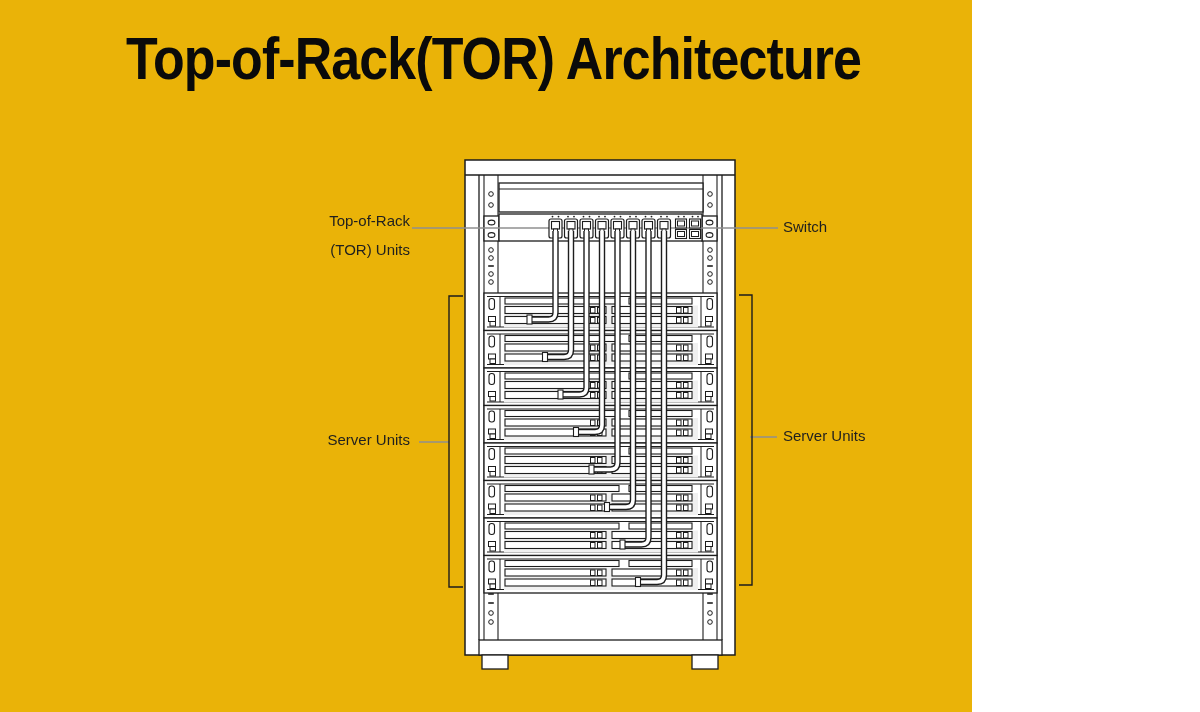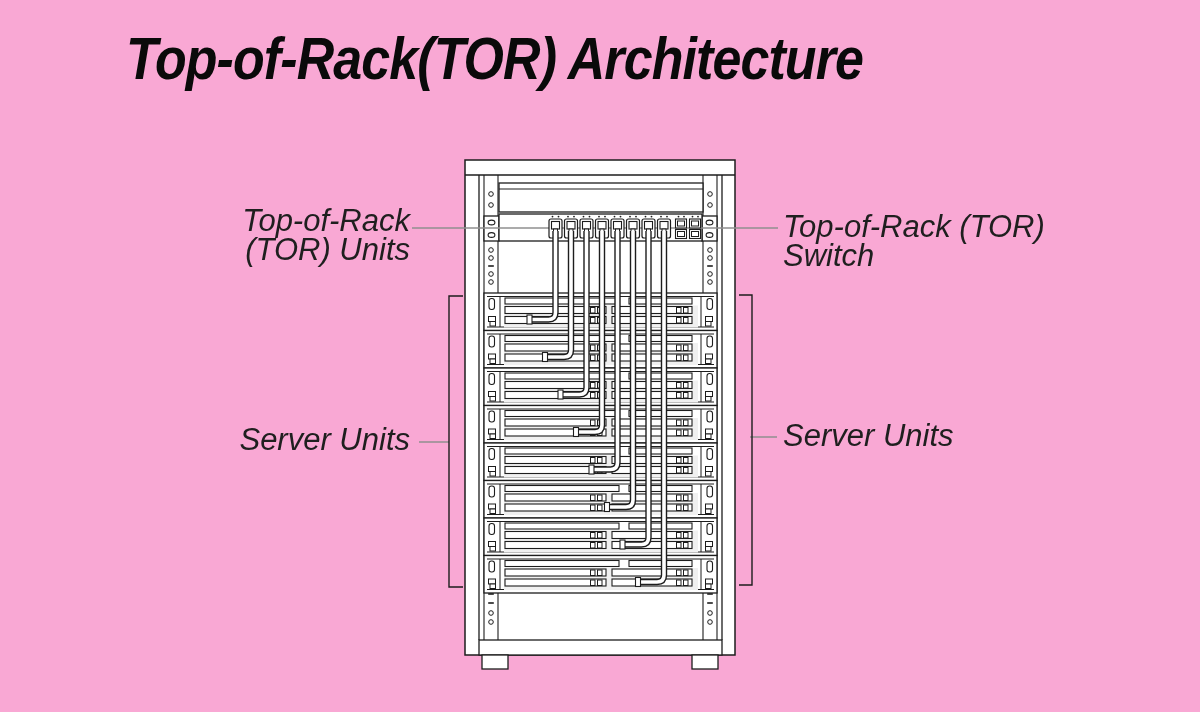--- a/index.html
+++ b/index.html
@@ -1,29 +1,29 @@
 <!DOCTYPE html>
 <html><head>
 <meta charset="utf-8">
 <style>
   html,body{margin:0;padding:0;}
   body{
     width:1200px;height:712px;background:#ffffff;overflow:hidden;
     font-family:"Liberation Sans", sans-serif;
   }
-  .canvas{position:relative;width:1200px;height:712px;background:#f9a8d4;font-style:italic;}
+  .canvas{position:relative;width:972px;height:712px;background:#eab308;}
   .page-title{
     position:absolute;left:126px;top:30px;
     font-size:59px;font-weight:bold;letter-spacing:-1px;line-height:1;
     color:#0a0a0a;white-space:nowrap;
     transform:scaleX(0.88);transform-origin:left top;
   }
   .diagram-svg{position:absolute;left:0;top:0;}
   .anno{
-    position:absolute;font-size:31px;line-height:29px;color:#1f1f1f;
+    position:absolute;font-size:15px;line-height:29px;color:#1f1f1f;
   }
   .anno-right-align{text-align:right;}
   .anno div{white-space:nowrap;}
 </style>
 </head>
 <body>
 
 <div class="canvas">
 
   <div class="page-title">Top-of-Rack(TOR) Architecture</div>
@@ -421,21 +421,20 @@
         </g>
       </svg>
   </div>
 
   <div class="anno anno-right-align" style="left:200px;top:206px;width:210px;">
     <div>Top-of-Rack</div>
     <div>(TOR) Units</div>
   </div>
 
   <div class="anno" style="left:783px;top:212px;">
-    <div>Top-of-Rack (TOR)</div>
     <div>Switch</div>
   </div>
 
   <div class="anno anno-right-align" style="left:200px;top:425px;width:210px;">Server Units</div>
 
   <div class="anno" style="left:783px;top:421px;">Server Units</div>
 
 </div>
 
 </body></html>

